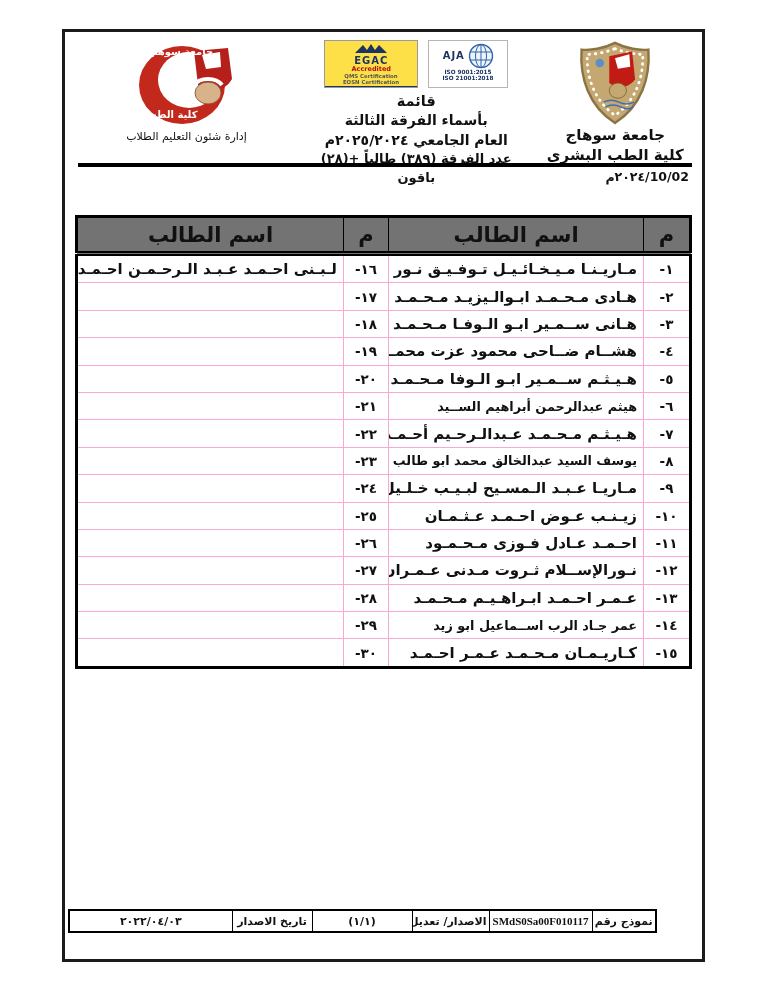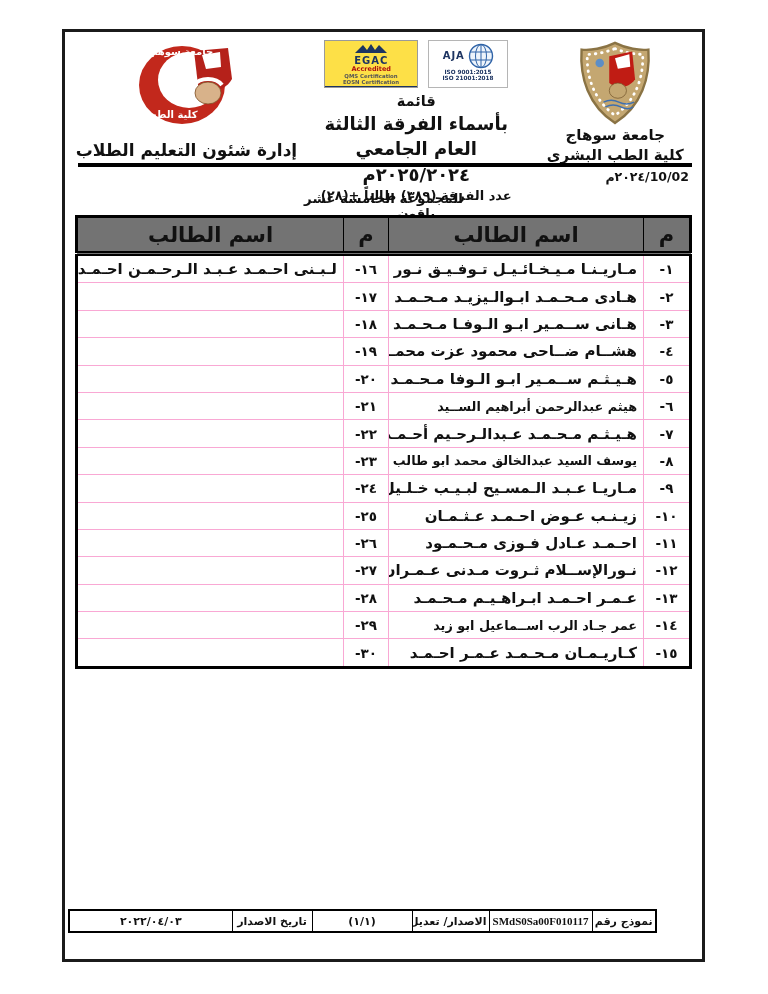--- a/index.html
+++ b/index.html
@@ -25,25 +25,25 @@
   .eg-name{font-size:10px;color:#1d3461;letter-spacing:1px;margin-top:-1px;}
   .eg-acc{font-size:6.5px;color:#b01010;}
   .eg-line{font-size:6px;color:#555;transform:scale(.9);}
   .eg-bar{font-size:6px;color:#fff;background:#1d3461;margin-top:1px;padding:1px 0;}
   .aja{width:78px;height:46px;border:1px solid #b5b5b5;background:#fff;
        overflow:hidden;text-align:center;line-height:1;}
   .aja-top{display:flex;align-items:center;justify-content:center;gap:3px;direction:ltr;margin-top:2px;}
   .aja-name{font-size:10px;font-weight:bold;color:#1d3461;letter-spacing:1px;}
   .aja-iso{font-size:6px;color:#1d3461;font-weight:bold;transform:scale(.95);}
   .t-title{font-size:14.5px;font-weight:bold;margin-top:3px;line-height:1.4;}
-  .t-sub,.t-year{font-size:18px;font-weight:bold;line-height:1.4;}
+  .t-sub,.t-year{font-size:14px;font-weight:bold;line-height:1.4;}
   .t-count{font-size:13px;font-weight:bold;line-height:1.4;}
   .d-block{width:236px;text-align:center;}
   .d-block svg{display:block;margin:0 auto;}
-  .d-name{font-size:17px;font-weight:bold;margin-top:13px;}
+  .d-name{font-size:11px;font-weight:normal;margin-top:3px;}
   
   .rule{position:absolute;top:131px;right:10px;width:614px;height:3.5px;background:#000;}
   .date{position:absolute;top:137px;right:13px;font-size:12.5px;font-weight:bold;}
   .ltr-ovr{direction:ltr;unicode-bidi:bidi-override;}
   .gtitle{position:absolute;top:158px;left:0;right:0;text-align:center;
           font-size:13.5px;font-weight:bold;}
   
   table.students{
     position:absolute;top:183px;right:10px;width:614px;
     border-collapse:collapse;table-layout:fixed;direction:rtl;
@@ -137,21 +137,20 @@
       </svg>
       <div class="d-name">إدارة شئون التعليم الطلاب</div>
     </div>
 
   </div>
 
   <div class="rule"></div>
 
   <div class="date ltr-ovr">م٢٠٢٤/10/02</div>
 
-  <div class="gtitle">المجموعة الخامسة عشر</div>
 
   <table class="students">
     <colgroup>
       <col style="width:47px">
         <col style="width:255px">
       <col style="width:45px">
         <col style="width:267px">
     </colgroup>
     <thead>
       <tr>

